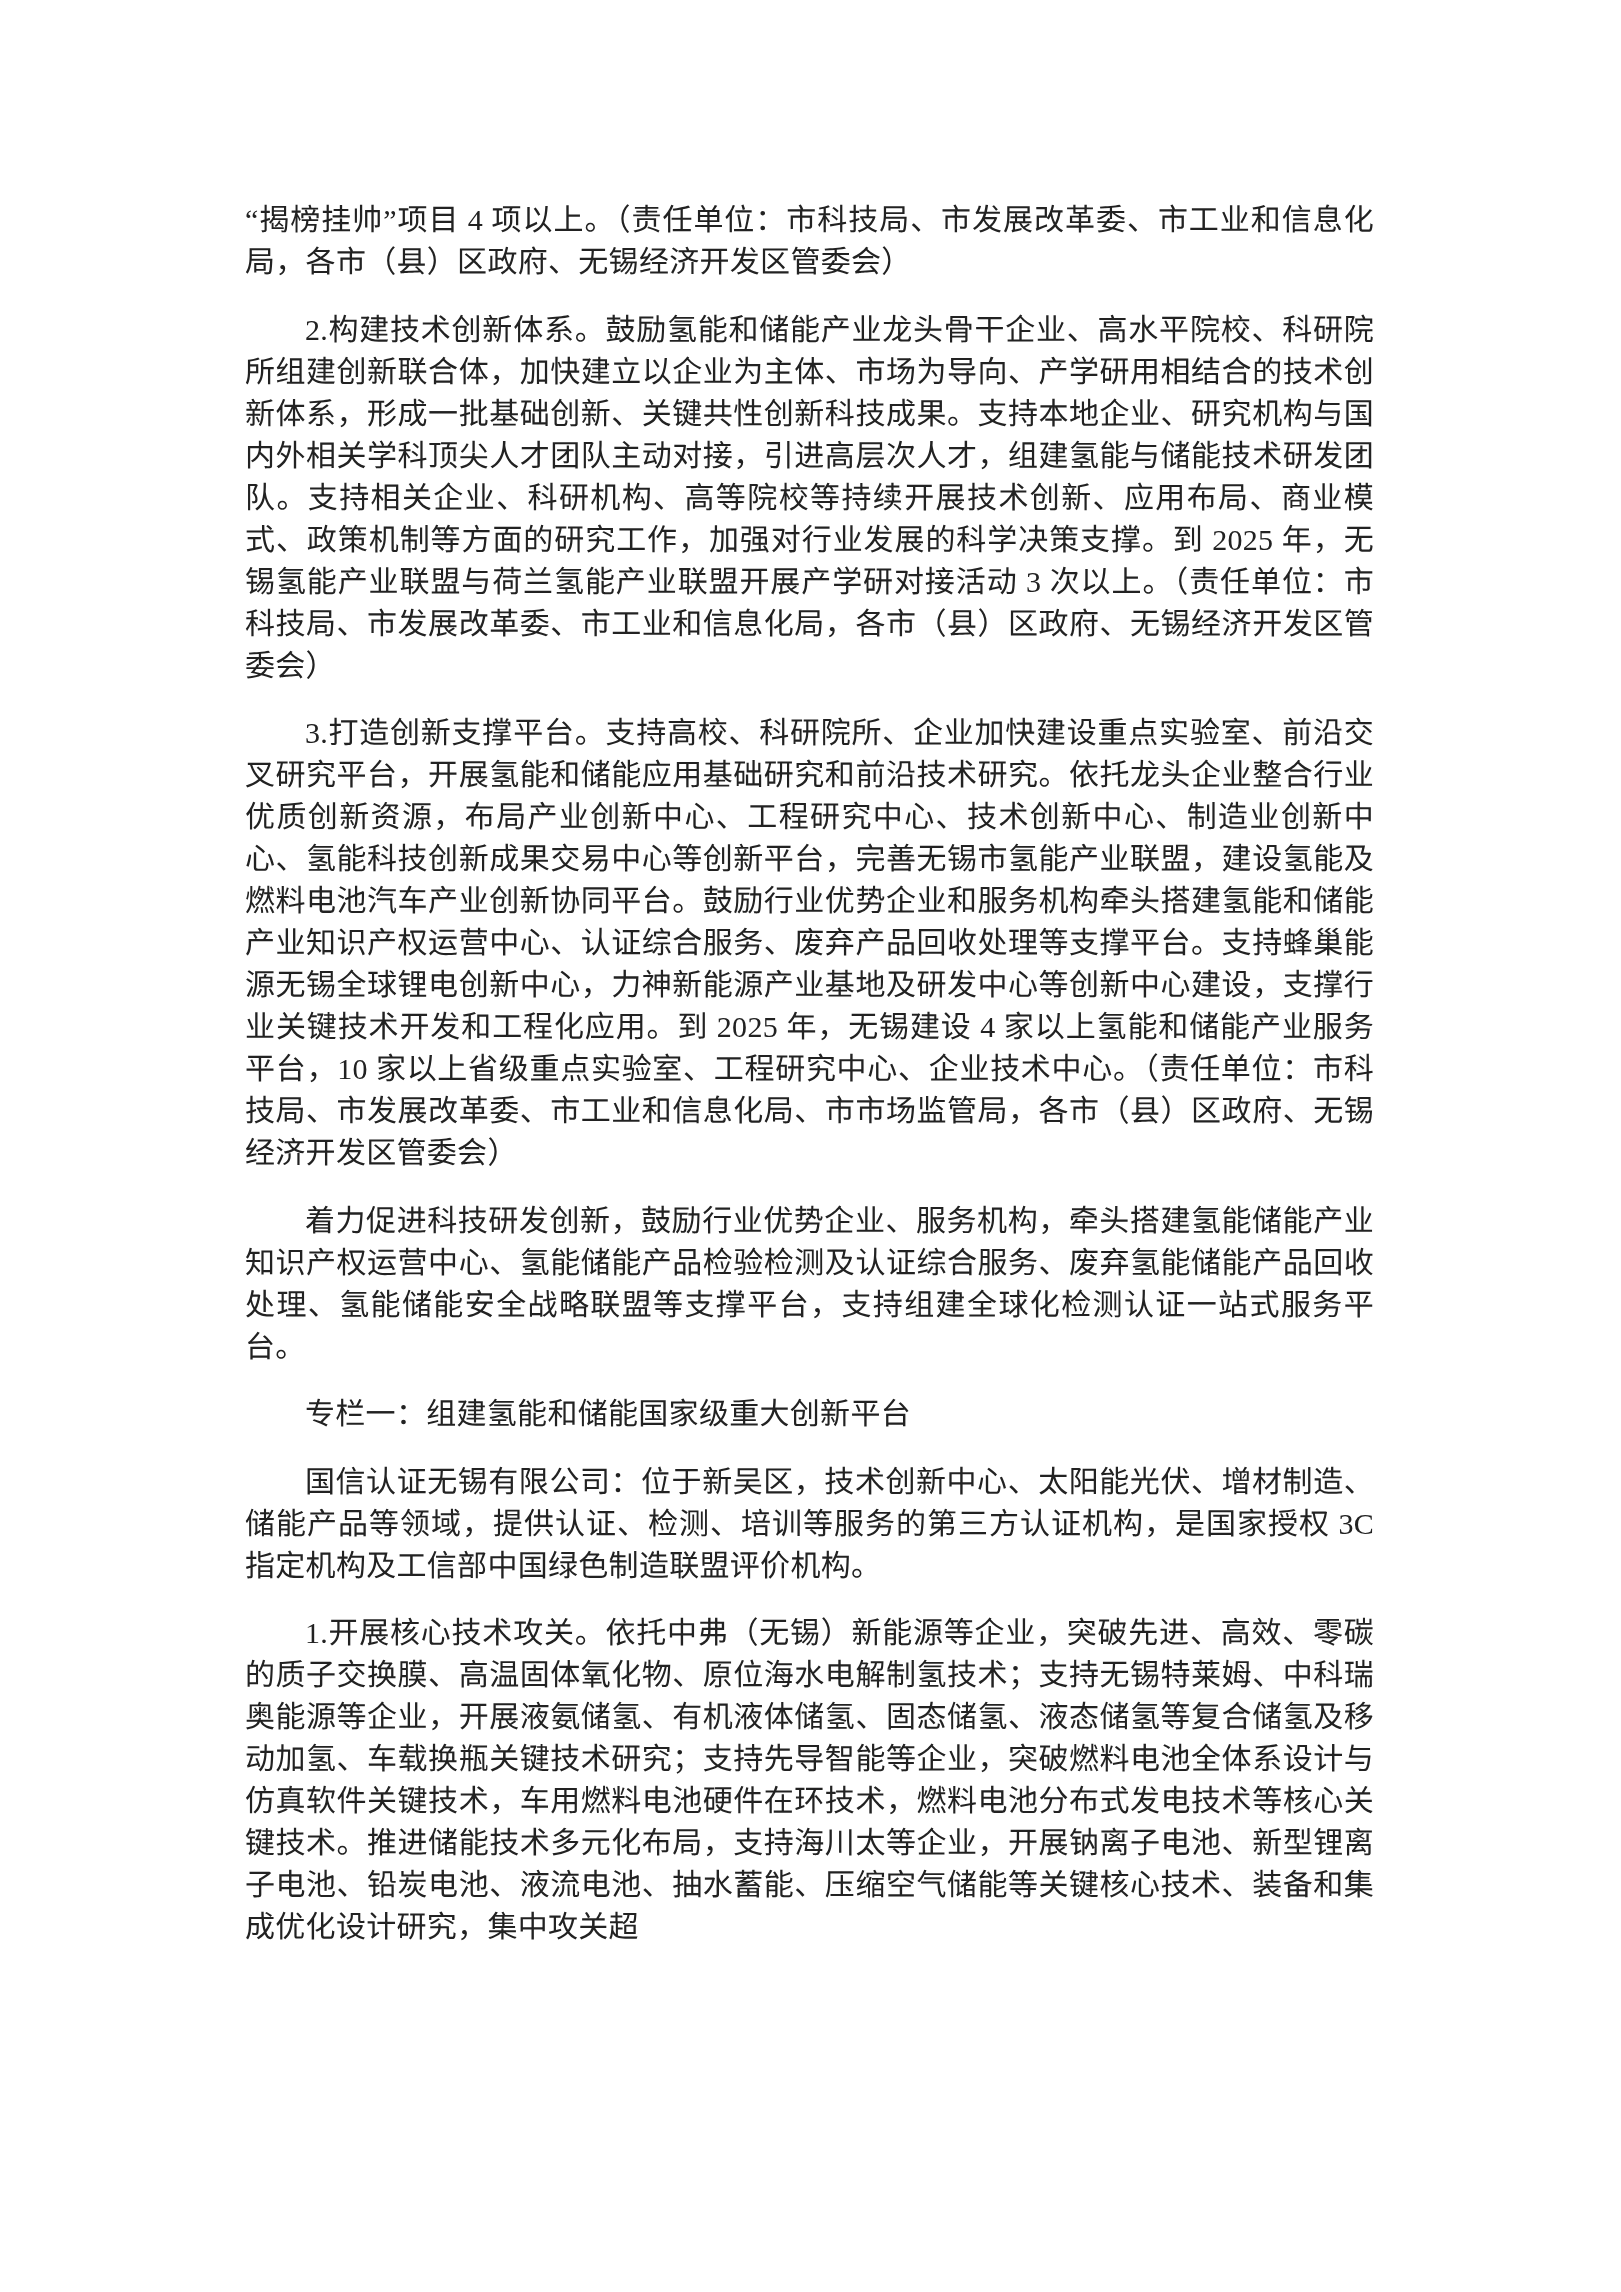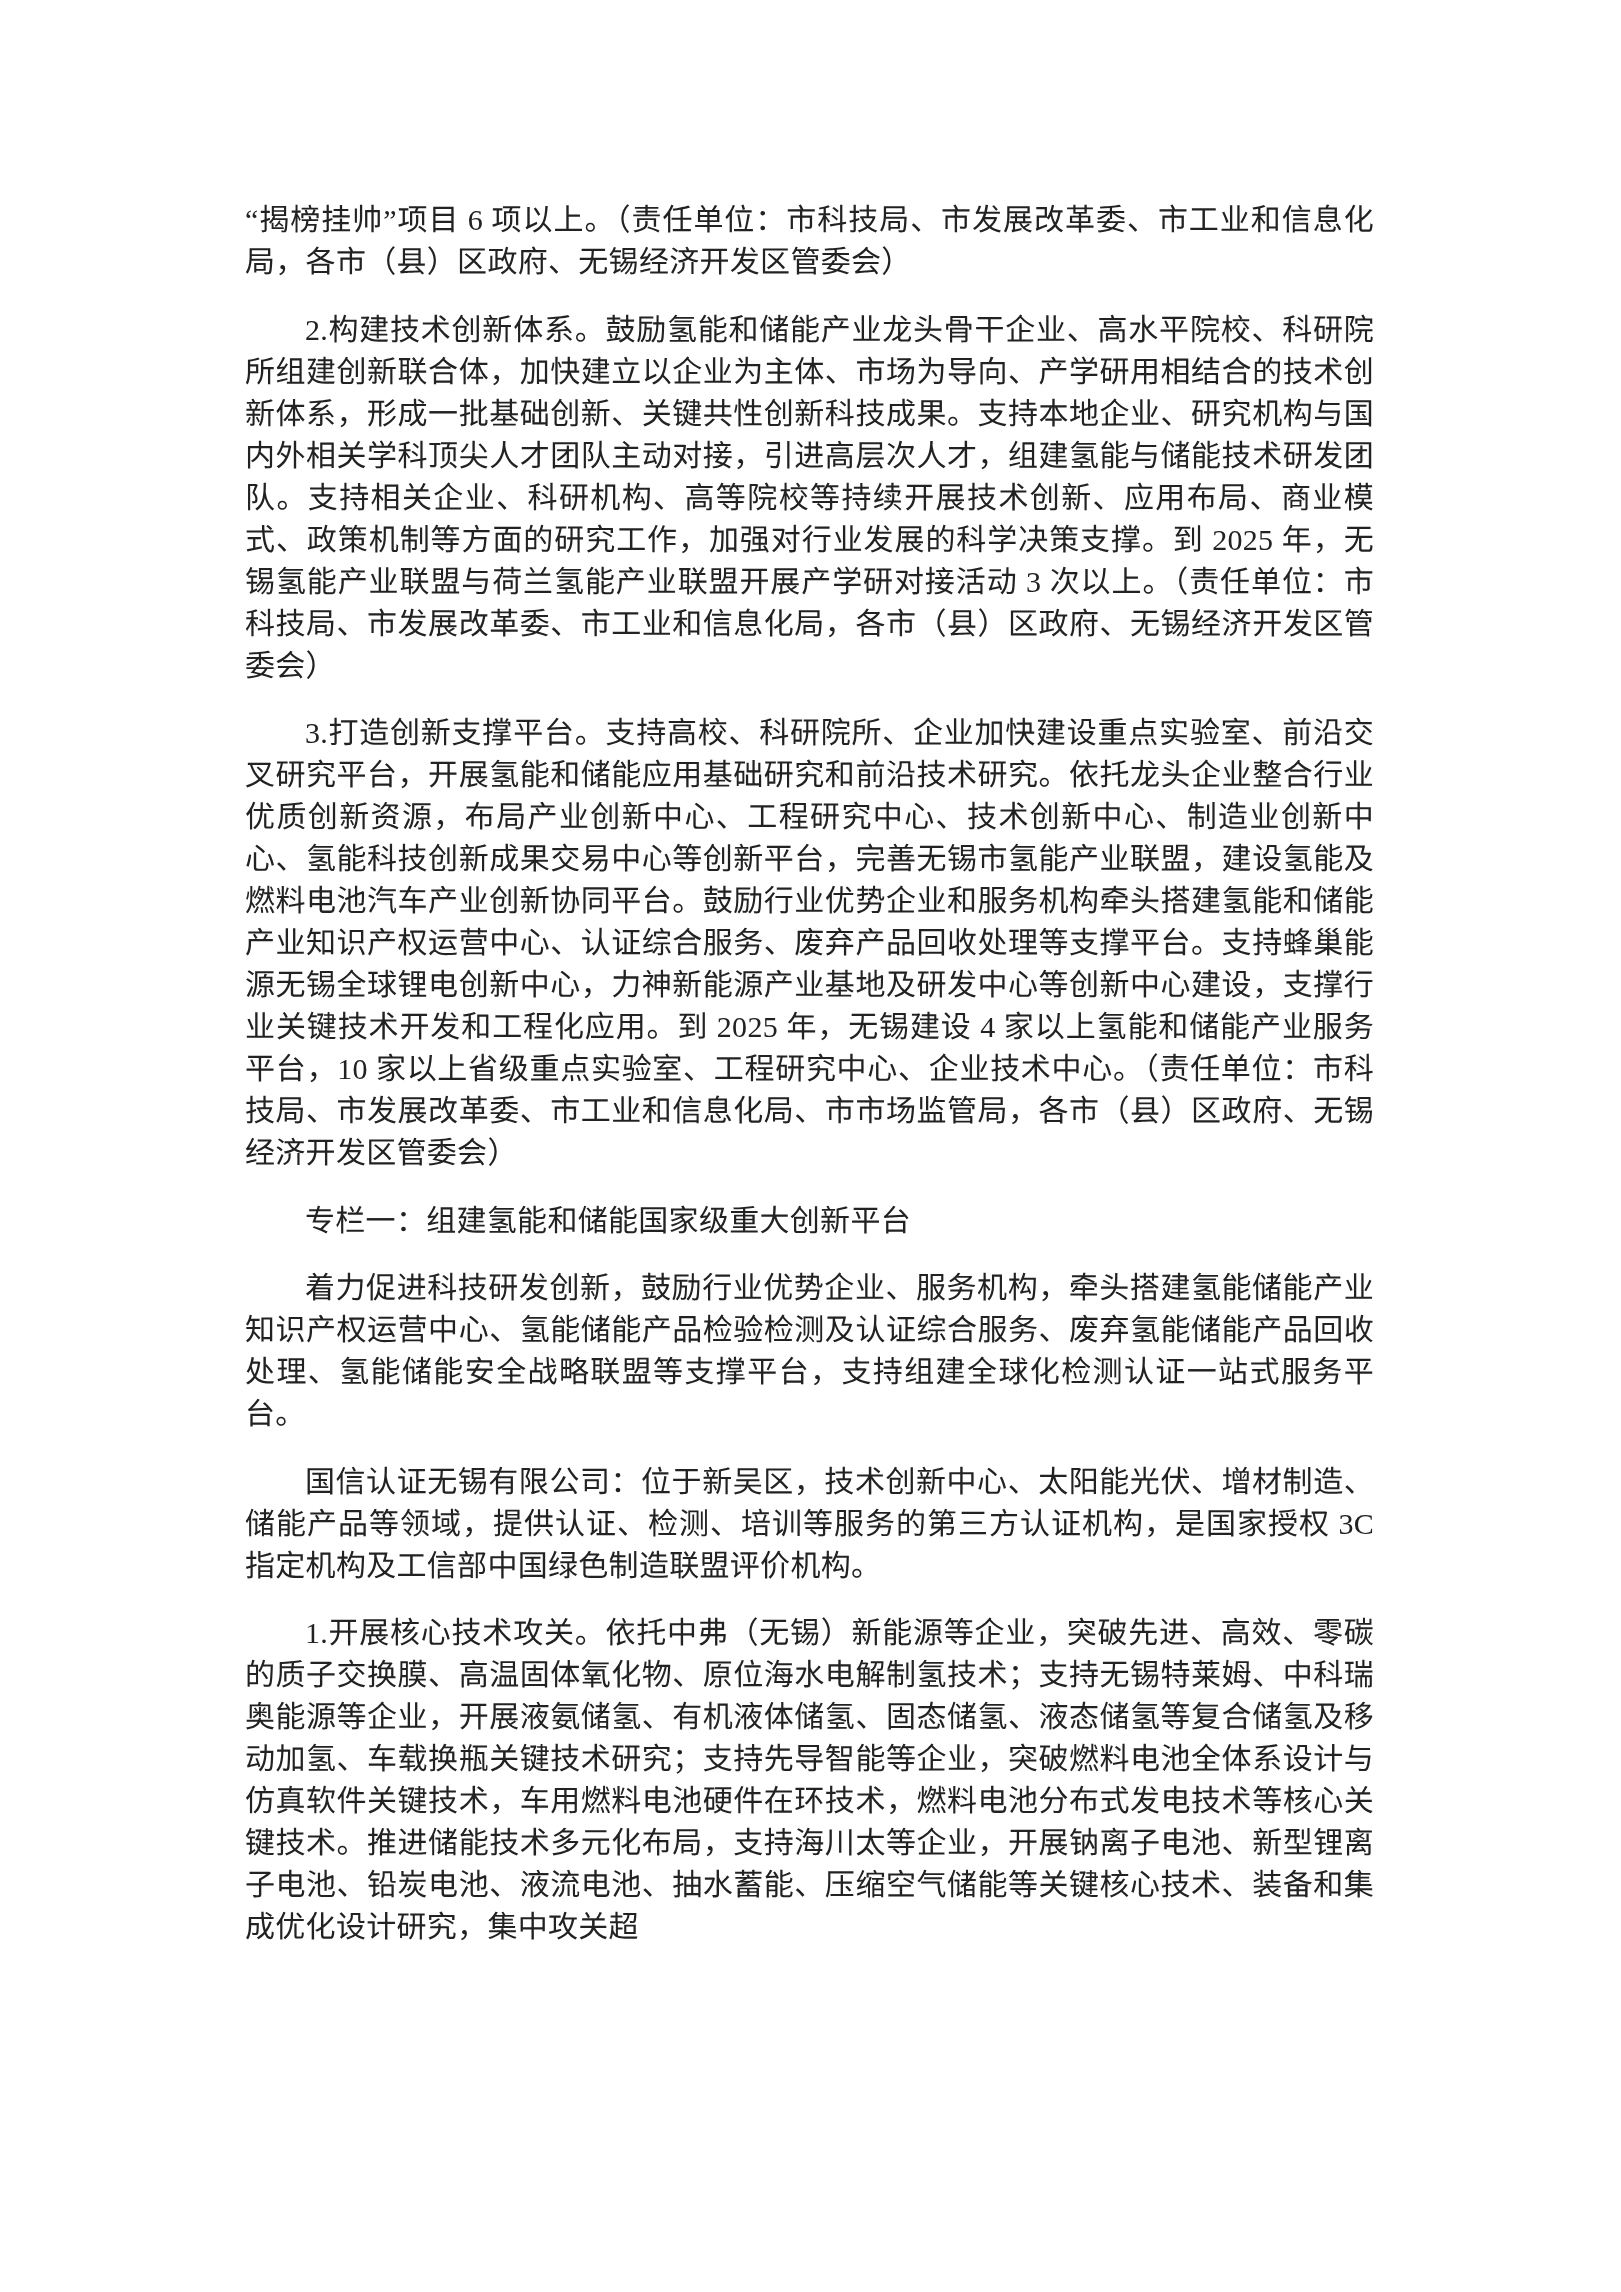--- a/index.html
+++ b/index.html
@@ -42,22 +42,22 @@
   }
   .para:last-child {
     margin-bottom: 0;
   }
 </style>
 </head>
 <body>
 
 <div class="page">
   <div class="text-block">
-    <p class="para continued">“揭榜挂帅”项目 6 项以上。（责任单位：市科技局、市发展改革委、市工业和信息化局，各市（县）区政府、无锡经济开发区管委会）</p>
+    <p class="para continued">“揭榜挂帅”项目 4 项以上。（责任单位：市科技局、市发展改革委、市工业和信息化局，各市（县）区政府、无锡经济开发区管委会）</p>
     <p class="para">2.构建技术创新体系。鼓励氢能和储能产业龙头骨干企业、高水平院校、科研院所组建创新联合体，加快建立以企业为主体、市场为导向、产学研用相结合的技术创新体系，形成一批基础创新、关键共性创新科技成果。支持本地企业、研究机构与国内外相关学科顶尖人才团队主动对接，引进高层次人才，组建氢能与储能技术研发团队。支持相关企业、科研机构、高等院校等持续开展技术创新、应用布局、商业模式、政策机制等方面的研究工作，加强对行业发展的科学决策支撑。到 2025 年，无锡氢能产业联盟与荷兰氢能产业联盟开展产学研对接活动 3 次以上。（责任单位：市科技局、市发展改革委、市工业和信息化局，各市（县）区政府、无锡经济开发区管委会）</p>
     <p class="para">3.打造创新支撑平台。支持高校、科研院所、企业加快建设重点实验室、前沿交叉研究平台，开展氢能和储能应用基础研究和前沿技术研究。依托龙头企业整合行业优质创新资源，布局产业创新中心、工程研究中心、技术创新中心、制造业创新中心、氢能科技创新成果交易中心等创新平台，完善无锡市氢能产业联盟，建设氢能及燃料电池汽车产业创新协同平台。鼓励行业优势企业和服务机构牵头搭建氢能和储能产业知识产权运营中心、认证综合服务、废弃产品回收处理等支撑平台。支持蜂巢能源无锡全球锂电创新中心，力神新能源产业基地及研发中心等创新中心建设，支撑行业关键技术开发和工程化应用。到 2025 年，无锡建设 4 家以上氢能和储能产业服务平台，10 家以上省级重点实验室、工程研究中心、企业技术中心。（责任单位：市科技局、市发展改革委、市工业和信息化局、市市场监管局，各市（县）区政府、无锡经济开发区管委会）</p>
+    <p class="para">着力促进科技研发创新，鼓励行业优势企业、服务机构，牵头搭建氢能储能产业知识产权运营中心、氢能储能产品检验检测及认证综合服务、废弃氢能储能产品回收处理、氢能储能安全战略联盟等支撑平台，支持组建全球化检测认证一站式服务平台。</p>
     <p class="para">专栏一：组建氢能和储能国家级重大创新平台</p>
-    <p class="para">着力促进科技研发创新，鼓励行业优势企业、服务机构，牵头搭建氢能储能产业知识产权运营中心、氢能储能产品检验检测及认证综合服务、废弃氢能储能产品回收处理、氢能储能安全战略联盟等支撑平台，支持组建全球化检测认证一站式服务平台。</p>
     <p class="para">国信认证无锡有限公司：位于新吴区，技术创新中心、太阳能光伏、增材制造、储能产品等领域，提供认证、检测、培训等服务的第三方认证机构，是国家授权 3C 指定机构及工信部中国绿色制造联盟评价机构。</p>
     <p class="para">1.开展核心技术攻关。依托中弗（无锡）新能源等企业，突破先进、高效、零碳的质子交换膜、高温固体氧化物、原位海水电解制氢技术；支持无锡特莱姆、中科瑞奥能源等企业，开展液氨储氢、有机液体储氢、固态储氢、液态储氢等复合储氢及移动加氢、车载换瓶关键技术研究；支持先导智能等企业，突破燃料电池全体系设计与仿真软件关键技术，车用燃料电池硬件在环技术，燃料电池分布式发电技术等核心关键技术。推进储能技术多元化布局，支持海川太等企业，开展钠离子电池、新型锂离子电池、铅炭电池、液流电池、抽水蓄能、压缩空气储能等关键核心技术、装备和集成优化设计研究，集中攻关超</p>
   </div>
 </div>
 
 
 </body></html>

